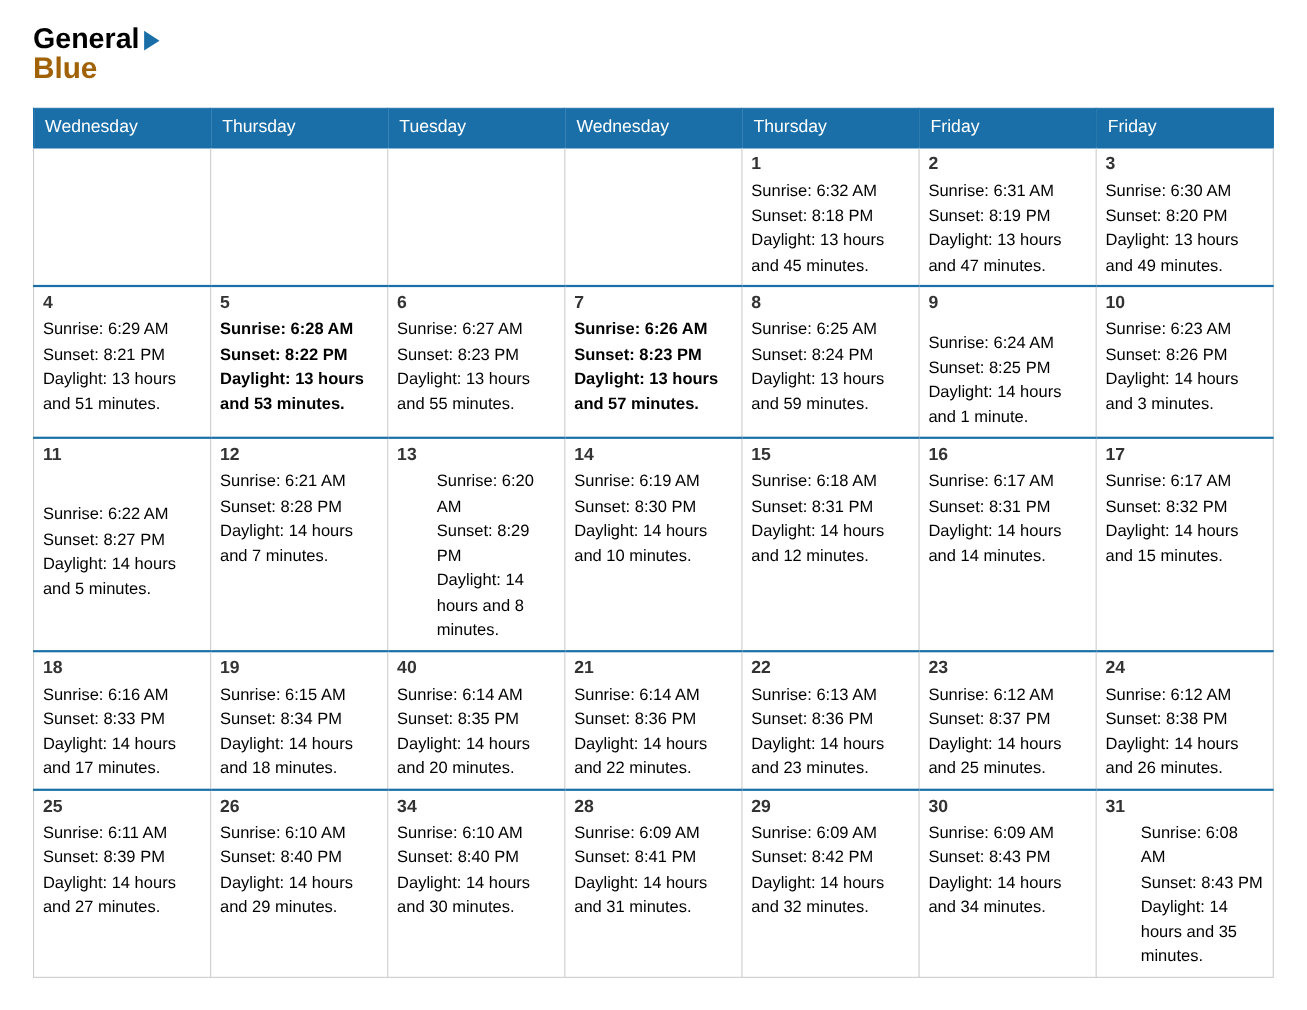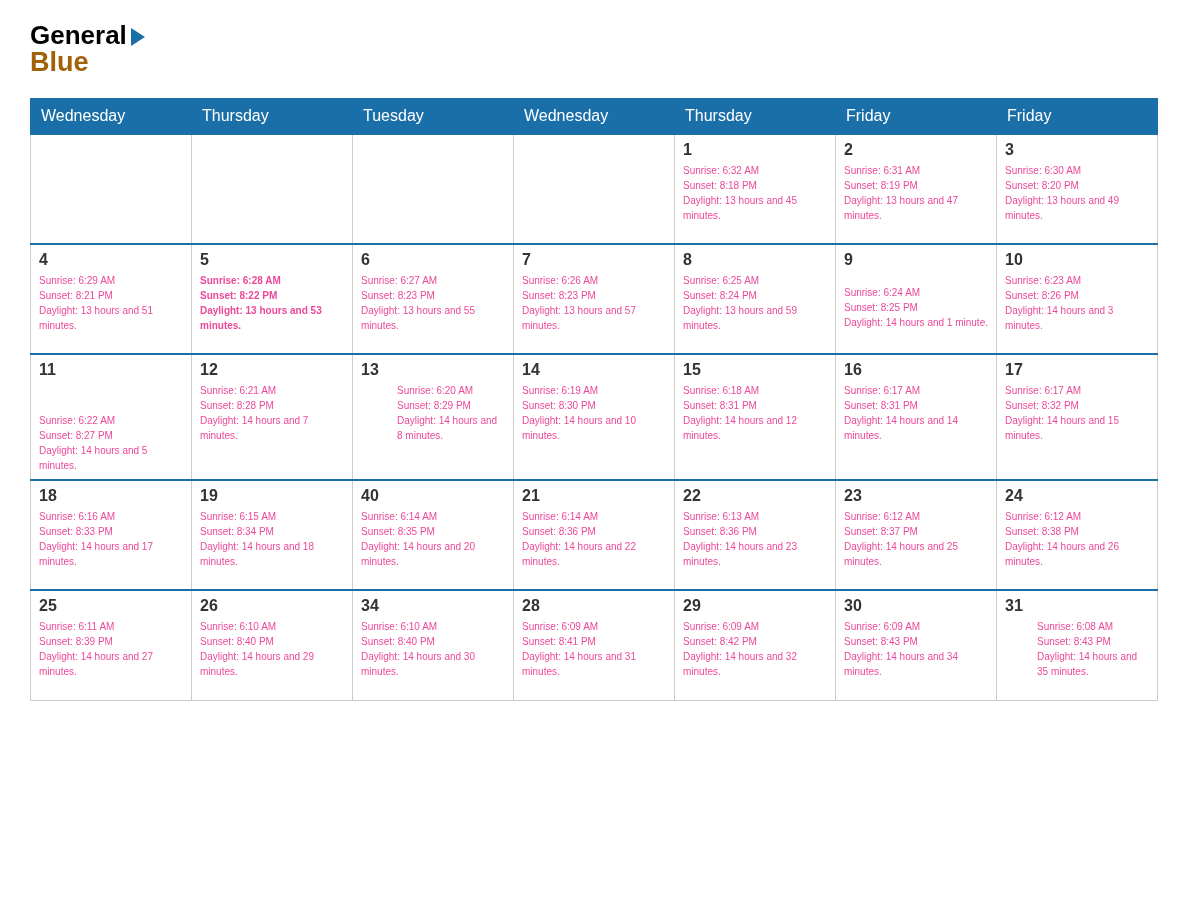--- a/index.html
+++ b/index.html
@@ -81,22 +81,22 @@
       min-height: 110px;
       height: 110px;
     }
     .day-number {
       font-size: 16px;
       font-weight: bold;
       color: #333;
       margin-bottom: 4px;
     }
     .day-info {
-      font-size: 10px;
-      color: #ec4899;
+      font-size: 15px;
+      color: #000000;
       line-height: 1.5;
     }
     .empty-cell {
       background: #fff;
     }
     .week-row td {
       border-top: 2px solid #1a6fa8;
     }
   </style>
 </head>
@@ -163,21 +163,21 @@
 Daylight: 13 hours and 53 minutes.</div>
         </td>
         <td>
           <div class="day-number">6</div>
           <div class="day-info" style="white-space: pre-line;">Sunrise: 6:27 AM
 Sunset: 8:23 PM
 Daylight: 13 hours and 55 minutes.</div>
         </td>
         <td>
           <div class="day-number">7</div>
-          <div class="day-info" style="white-space: pre-line;">Sunrise: 6:26 AM
+          <div class="day-info" style="white-space: pre-line; font-weight: bold;">Sunrise: 6:26 AM
 Sunset: 8:23 PM
 Daylight: 13 hours and 57 minutes.</div>
         </td>
         <td>
           <div class="day-number">8</div>
           <div class="day-info" style="white-space: pre-line;">Sunrise: 6:25 AM
 Sunset: 8:24 PM
 Daylight: 13 hours and 59 minutes.</div>
         </td>
         <td>

